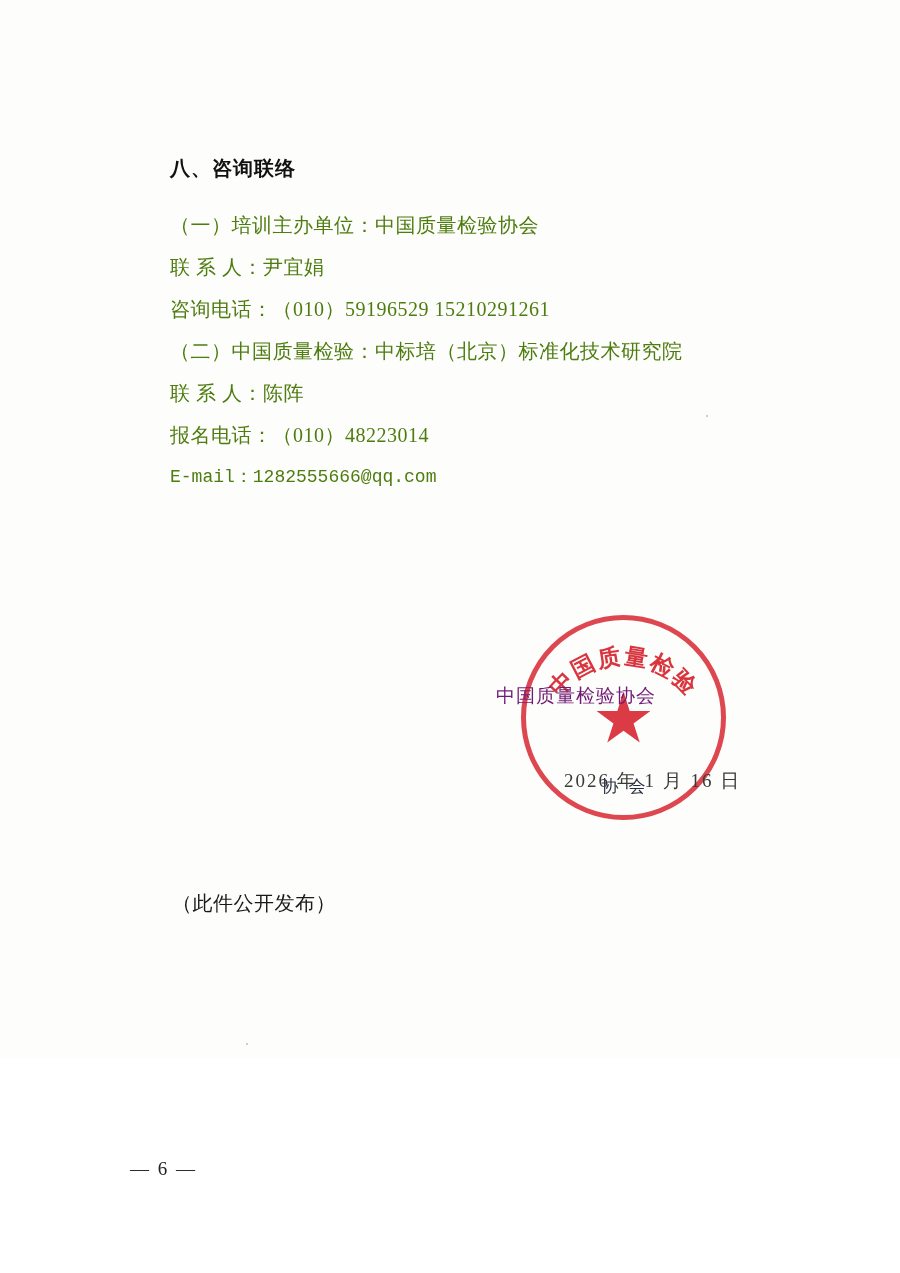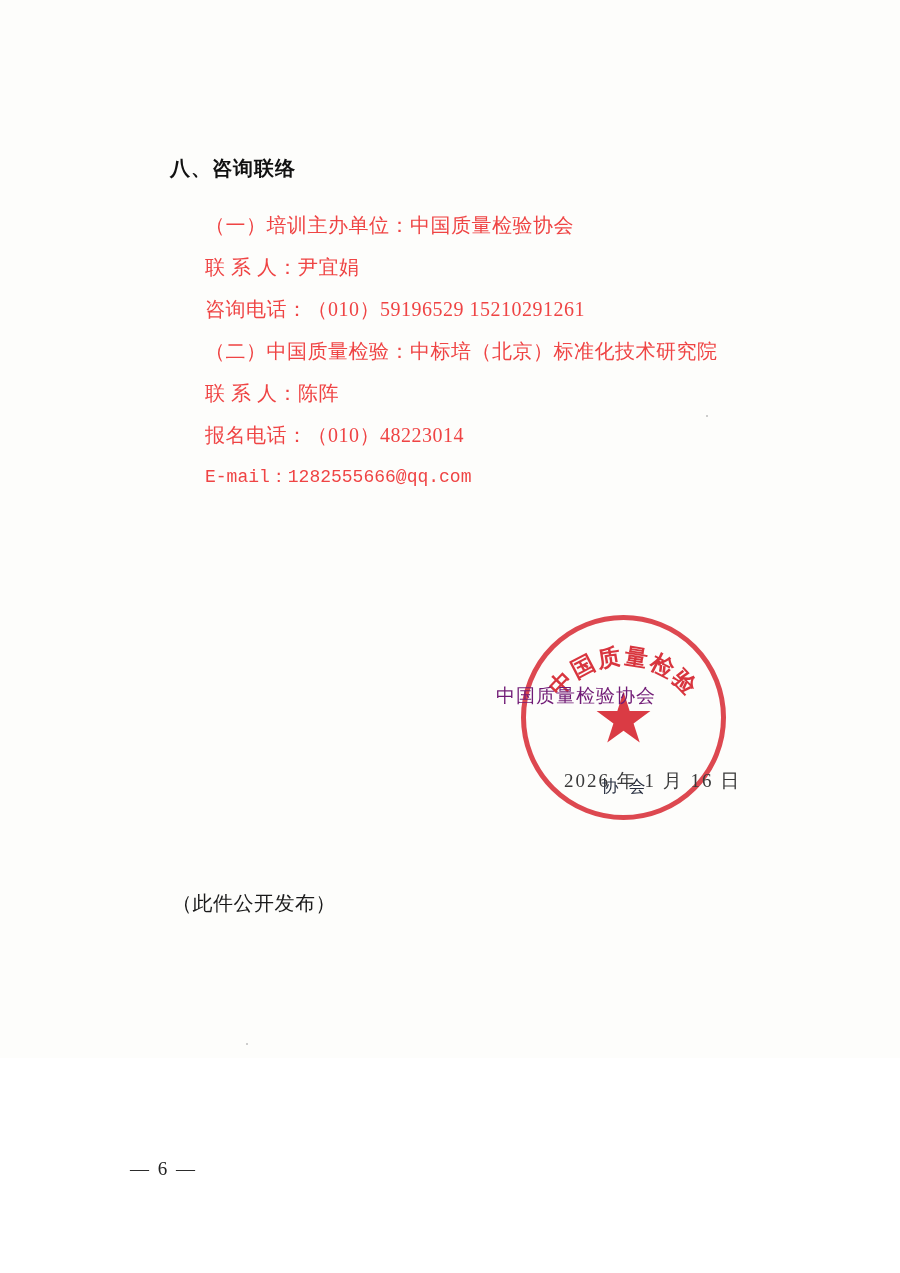--- a/index.html
+++ b/index.html
@@ -31,23 +31,22 @@
     font-weight: bold;
     font-size: 20px;
     letter-spacing: 1px;
     color: #111;
     margin: 0 0 22px 0;
   }
   .line {
     font-size: 20px;
     line-height: 42px;
     letter-spacing: 0.5px;
-    color: #ef4444;
+    color: #4d7c0f;
     white-space: nowrap;
-    margin-left: 35px;
   }
   .line.mono {
     font-family: Liberation Mono, monospace;
     font-size: 18px;
     letter-spacing: 0px;
   }
   .attachment {
     font-size: 20px;
     line-height: 40px;
     letter-spacing: 0.5px;

